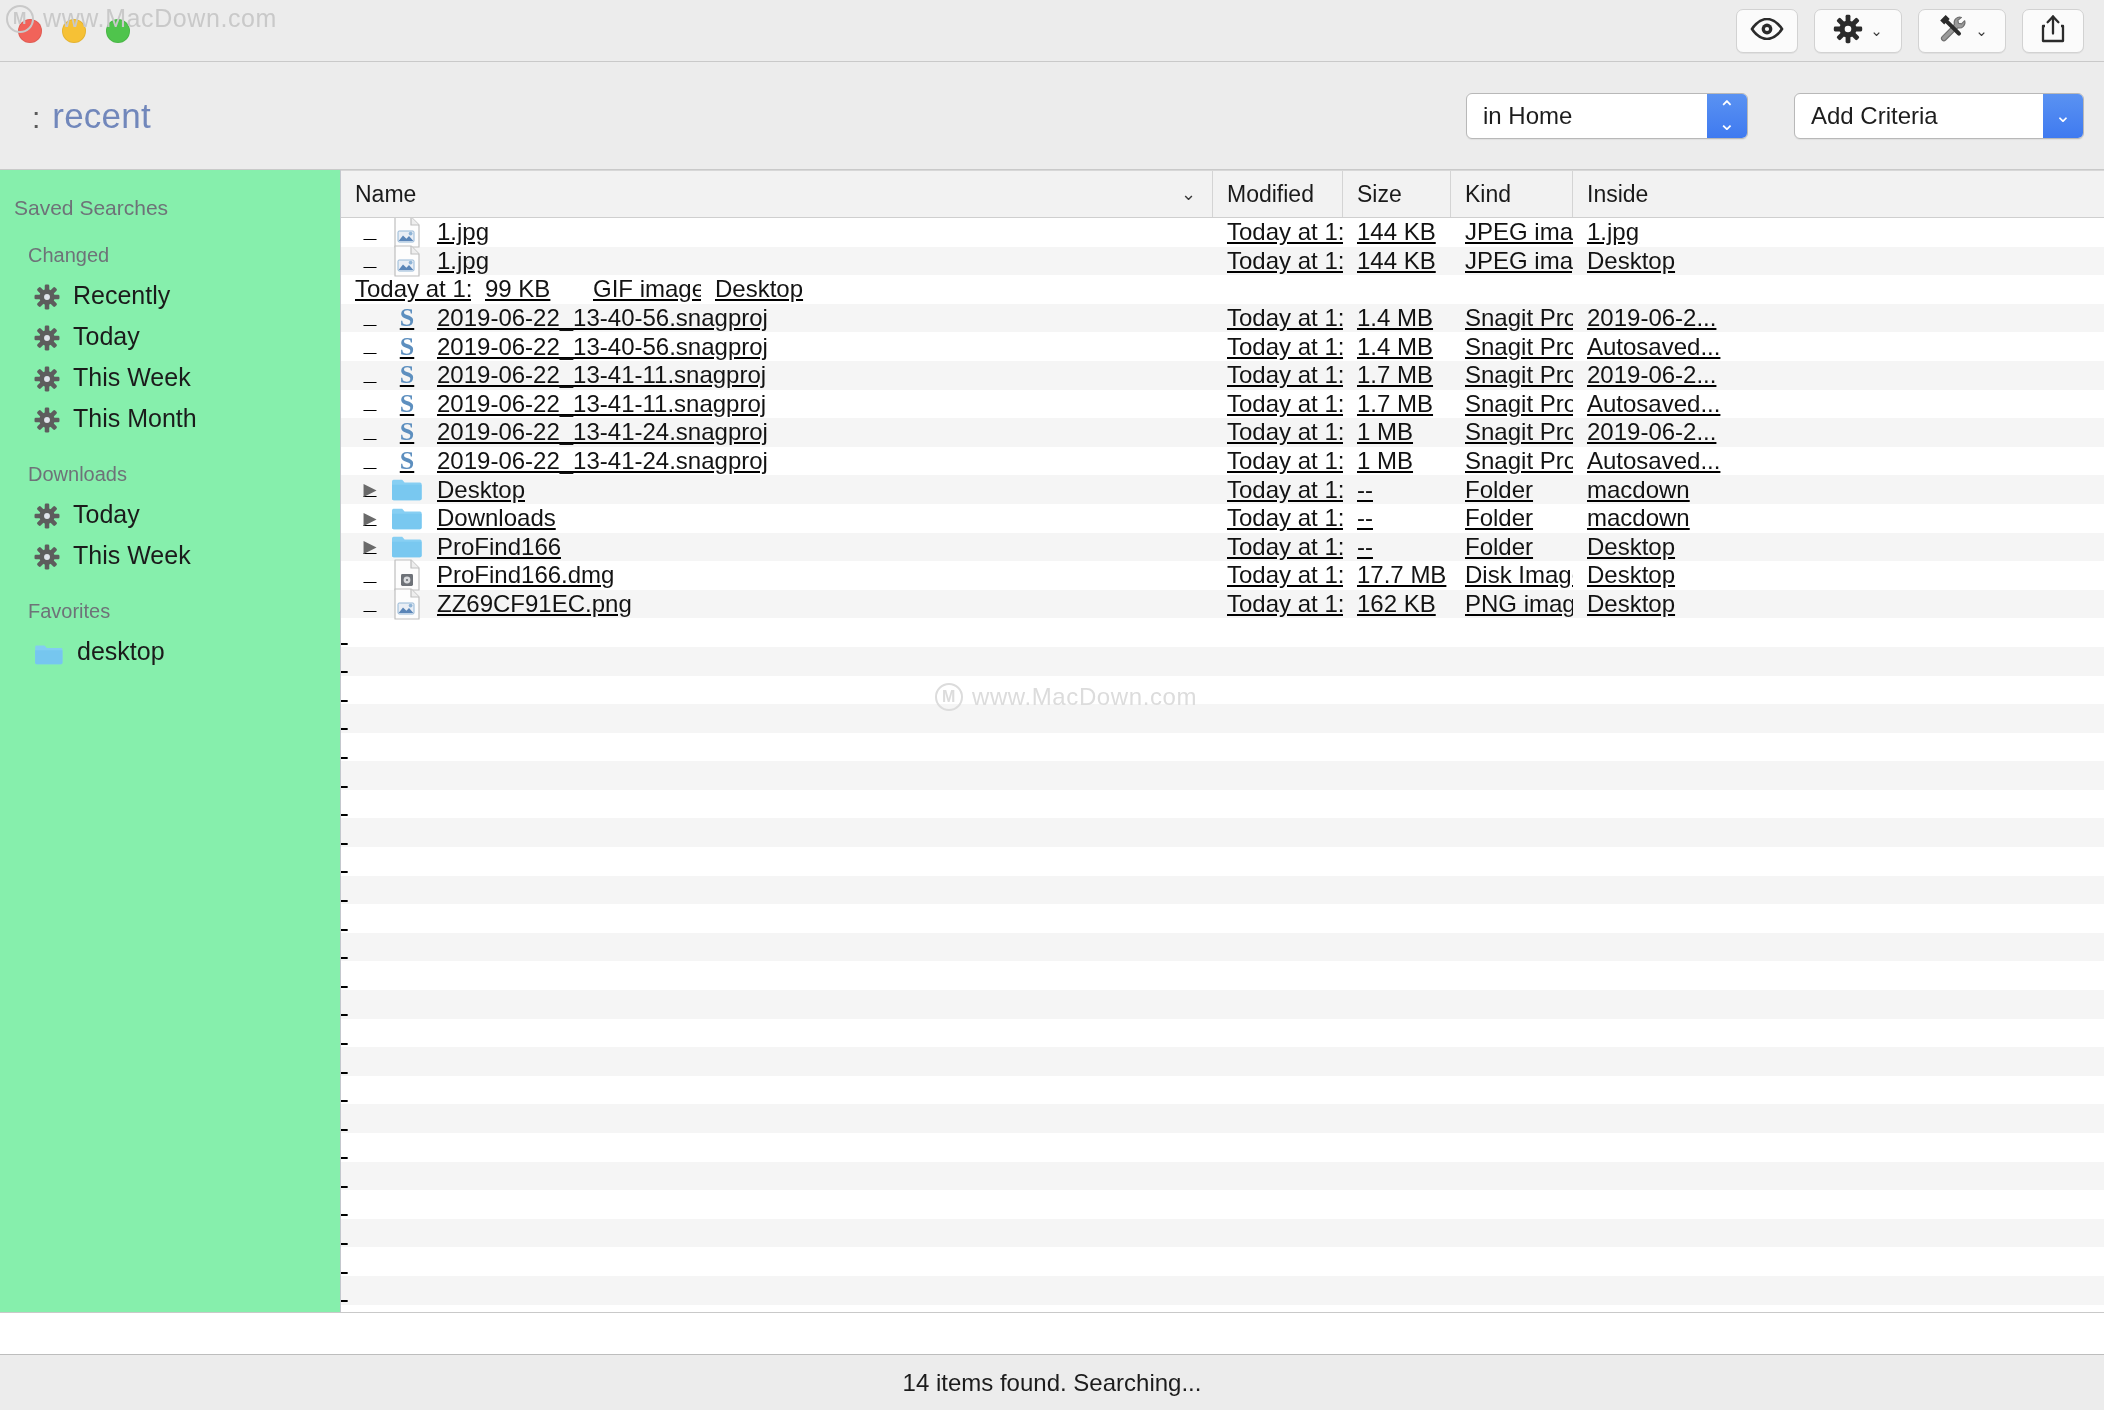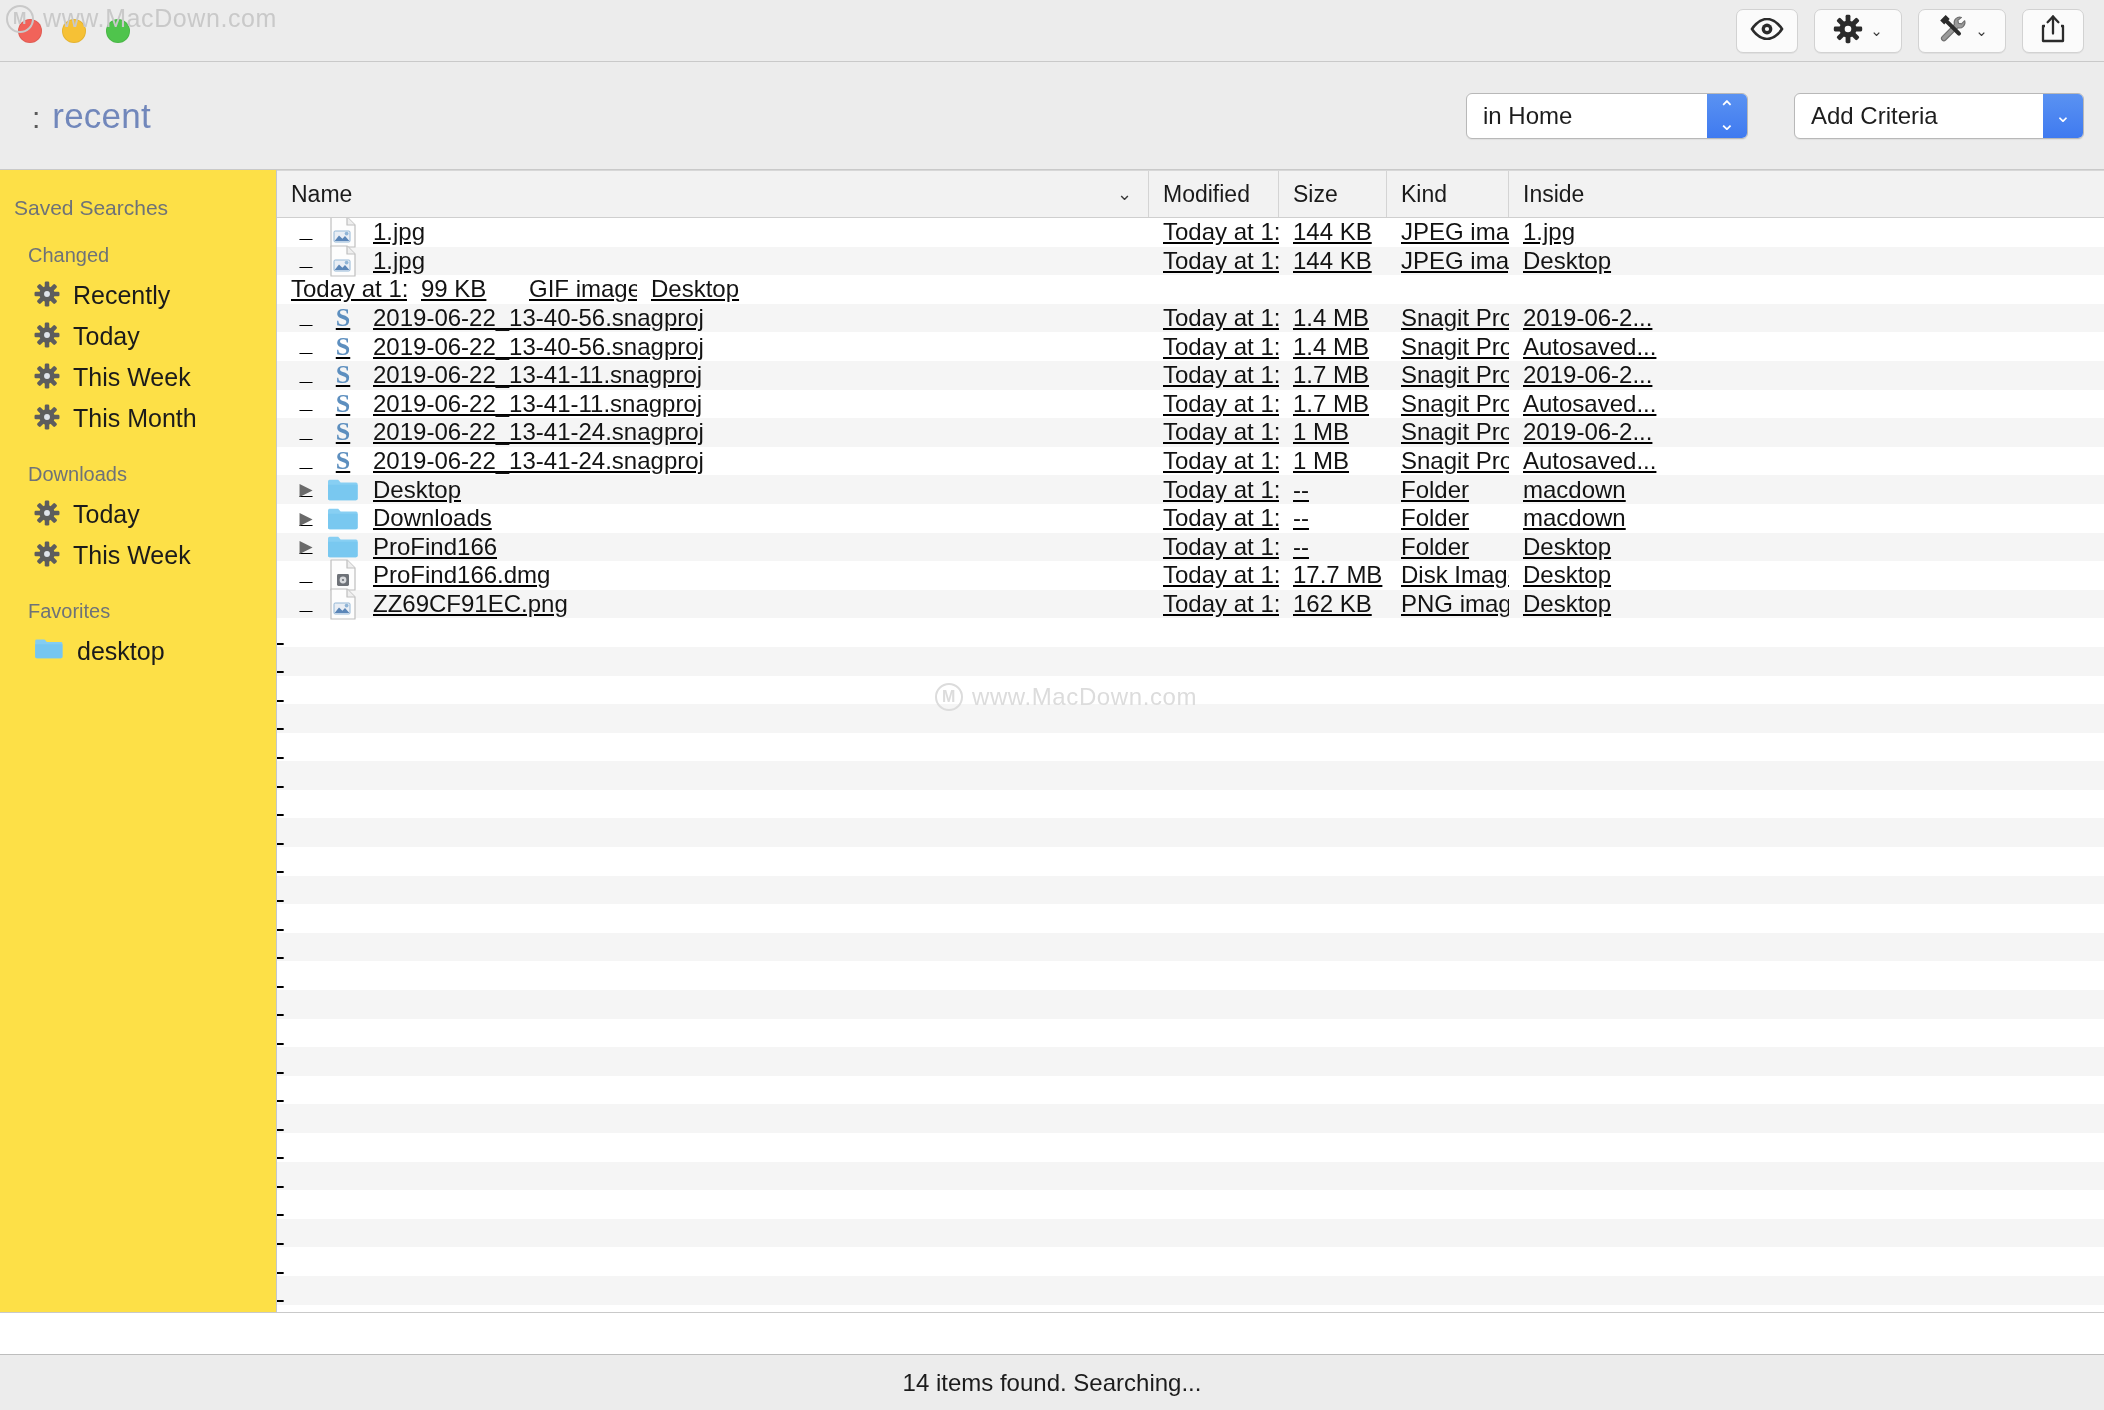--- a/index.html
+++ b/index.html
@@ -65,31 +65,31 @@
     color:#fff;
   }
   .knob-stack { display:flex; flex-direction:column; align-items:center; line-height:.72; font-size:20px; }
   .knob-single { font-size:19px; }
 
   
   .body { flex:1; display:flex; min-height:0; background:#fff; }
 
   
   .sidebar {
-    width:277px; background:#fde047; border-right:1px solid #c3c7cd;
+    width:341px; background:#86efac; border-right:1px solid #c3c7cd;
     padding-top:26px; flex-shrink:0; position:relative;
   }
   .side-head {
     font-size:21px; color:#6e7278; padding:0 0 0 14px; margin-bottom:18px; font-weight:400;
   }
   .side-group-title {
     font-size:20px; color:#6e7278; padding:0 0 0 14px; margin:24px 14px 8px;
   }
   .side-item {
-    display:flex; align-items:flex-start; gap:13px;
+    display:flex; align-items:flex-end; gap:13px;
     padding:6px 0 6px 34px; font-size:25px; color:#1b1b1b;
   }
   .gear-ico { width:26px; height:26px; flex-shrink:0; display:block; }
   .folder-ico { width:30px; height:23px; flex-shrink:0; display:block; }
 
   
   .list-area { flex:1; display:flex; flex-direction:column; min-width:0; background:#0f172a; }
 
   .list-header {
     display:flex; height:48px; background:#f2f2f2;

